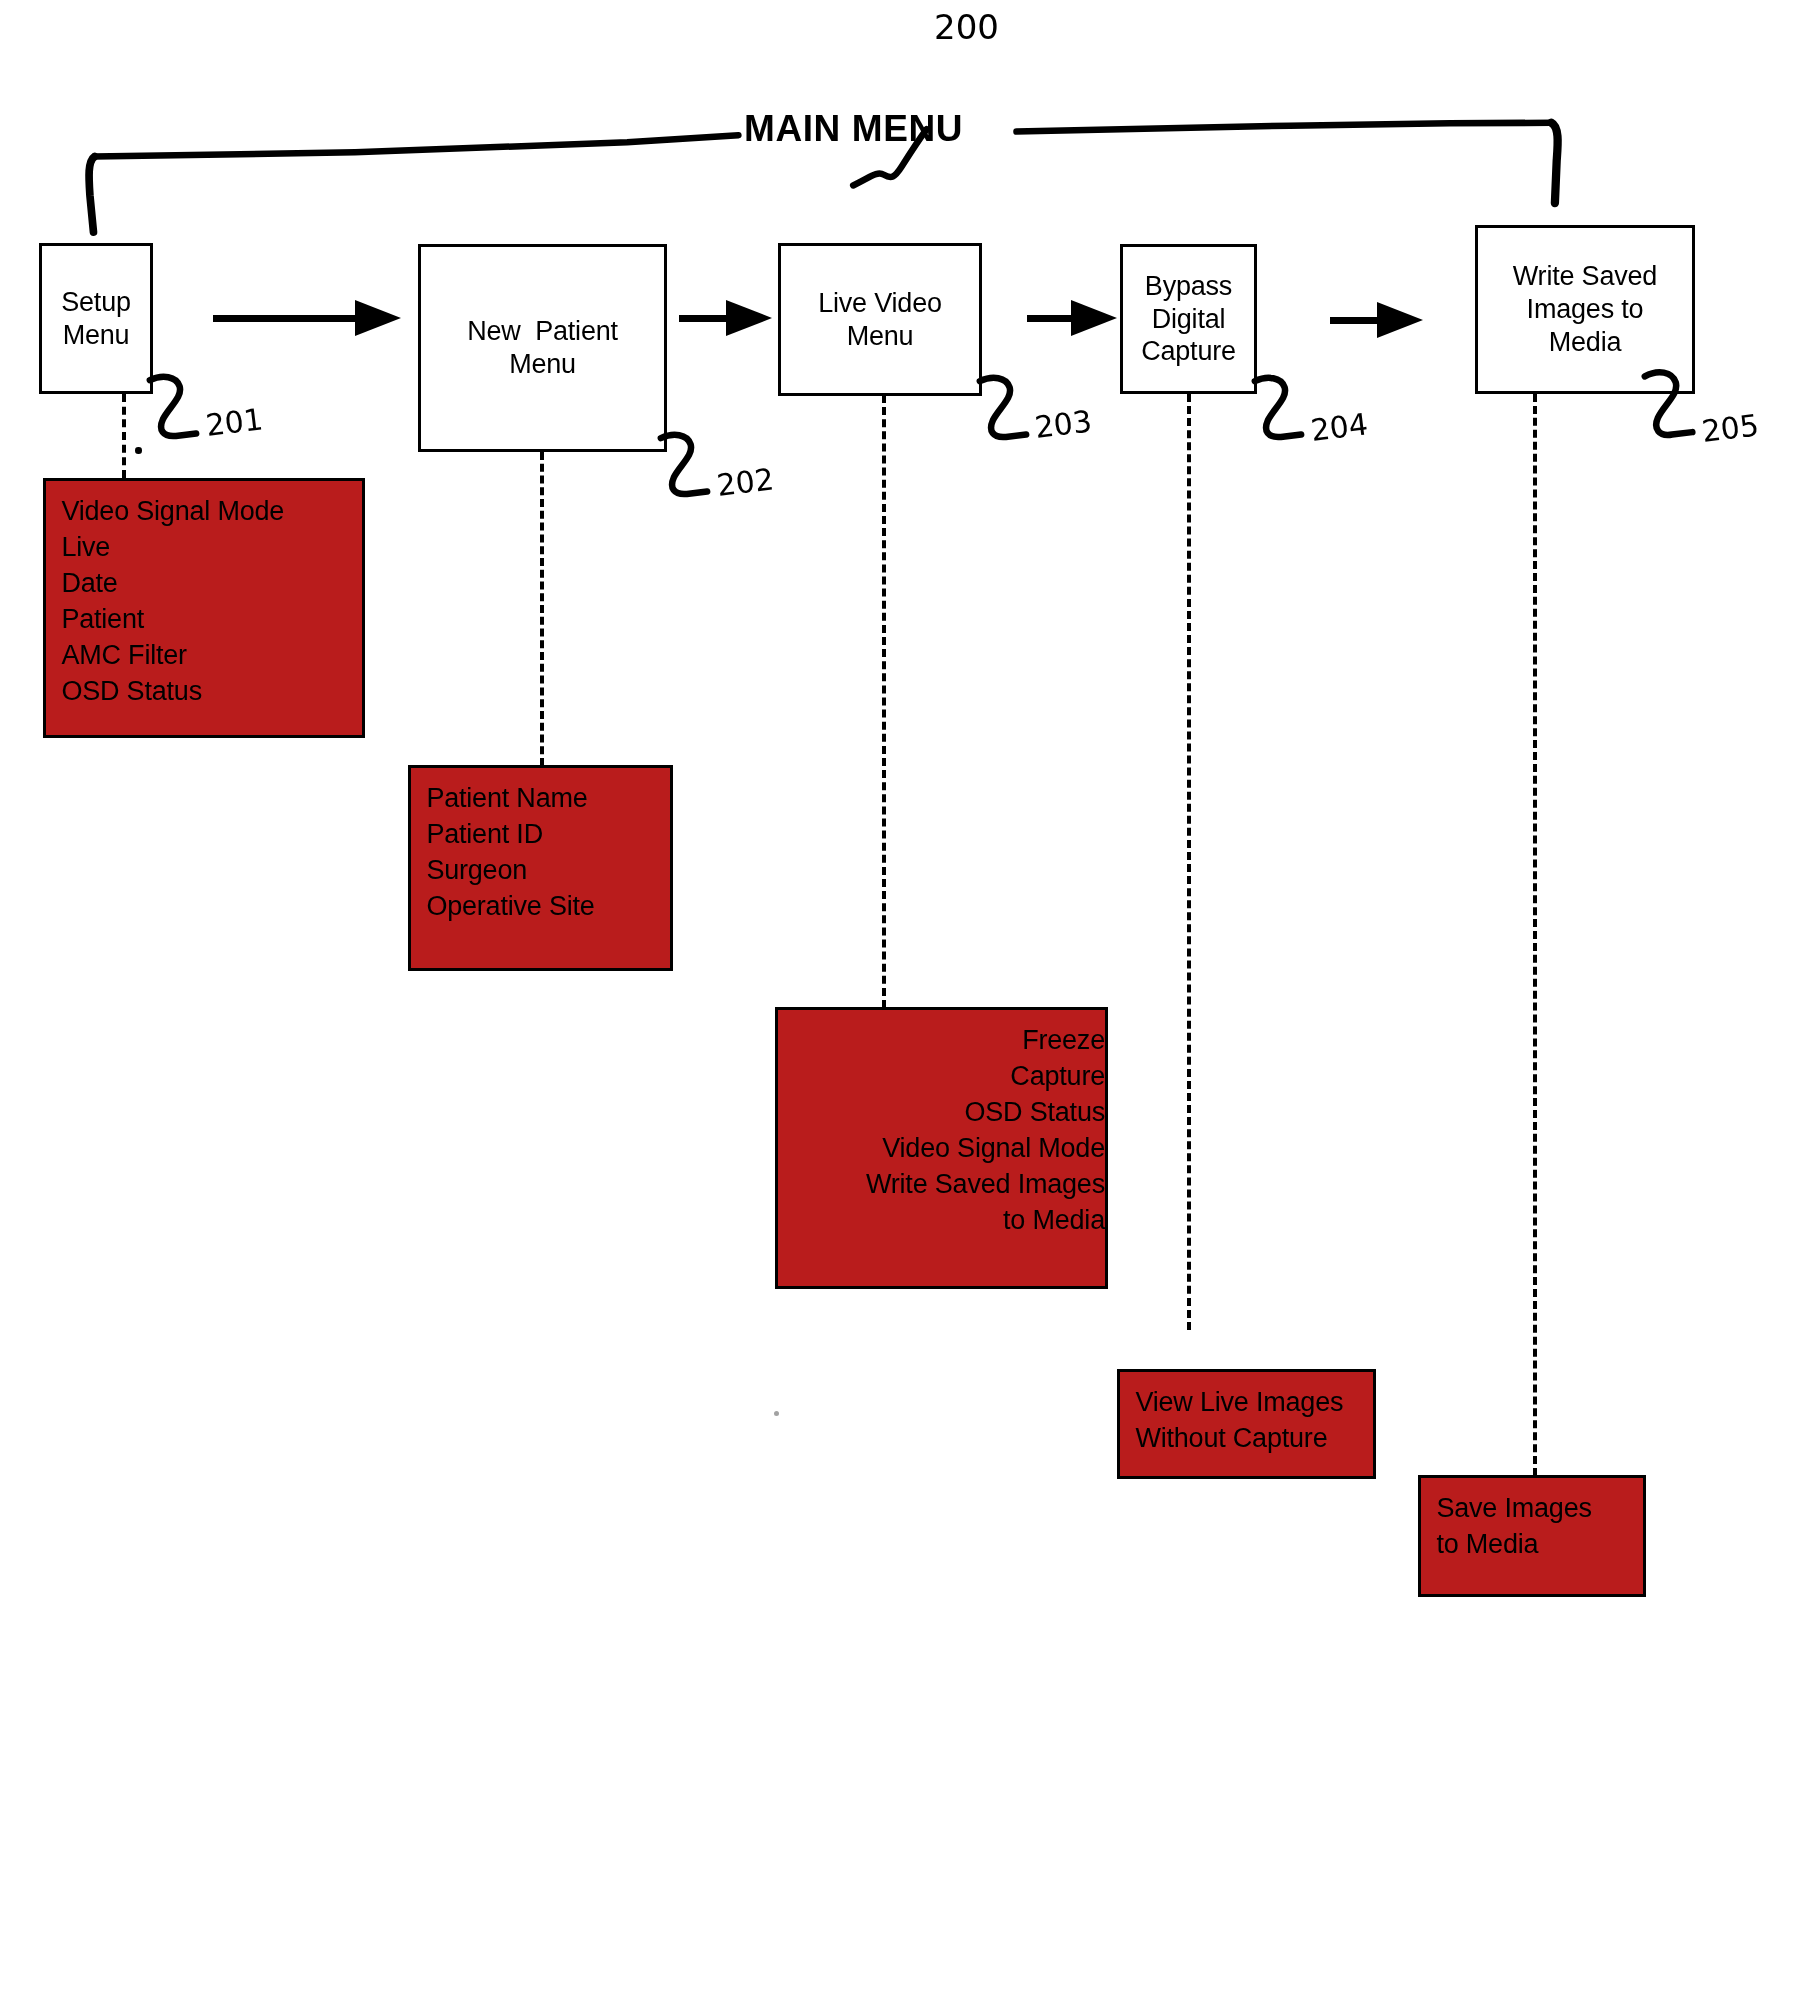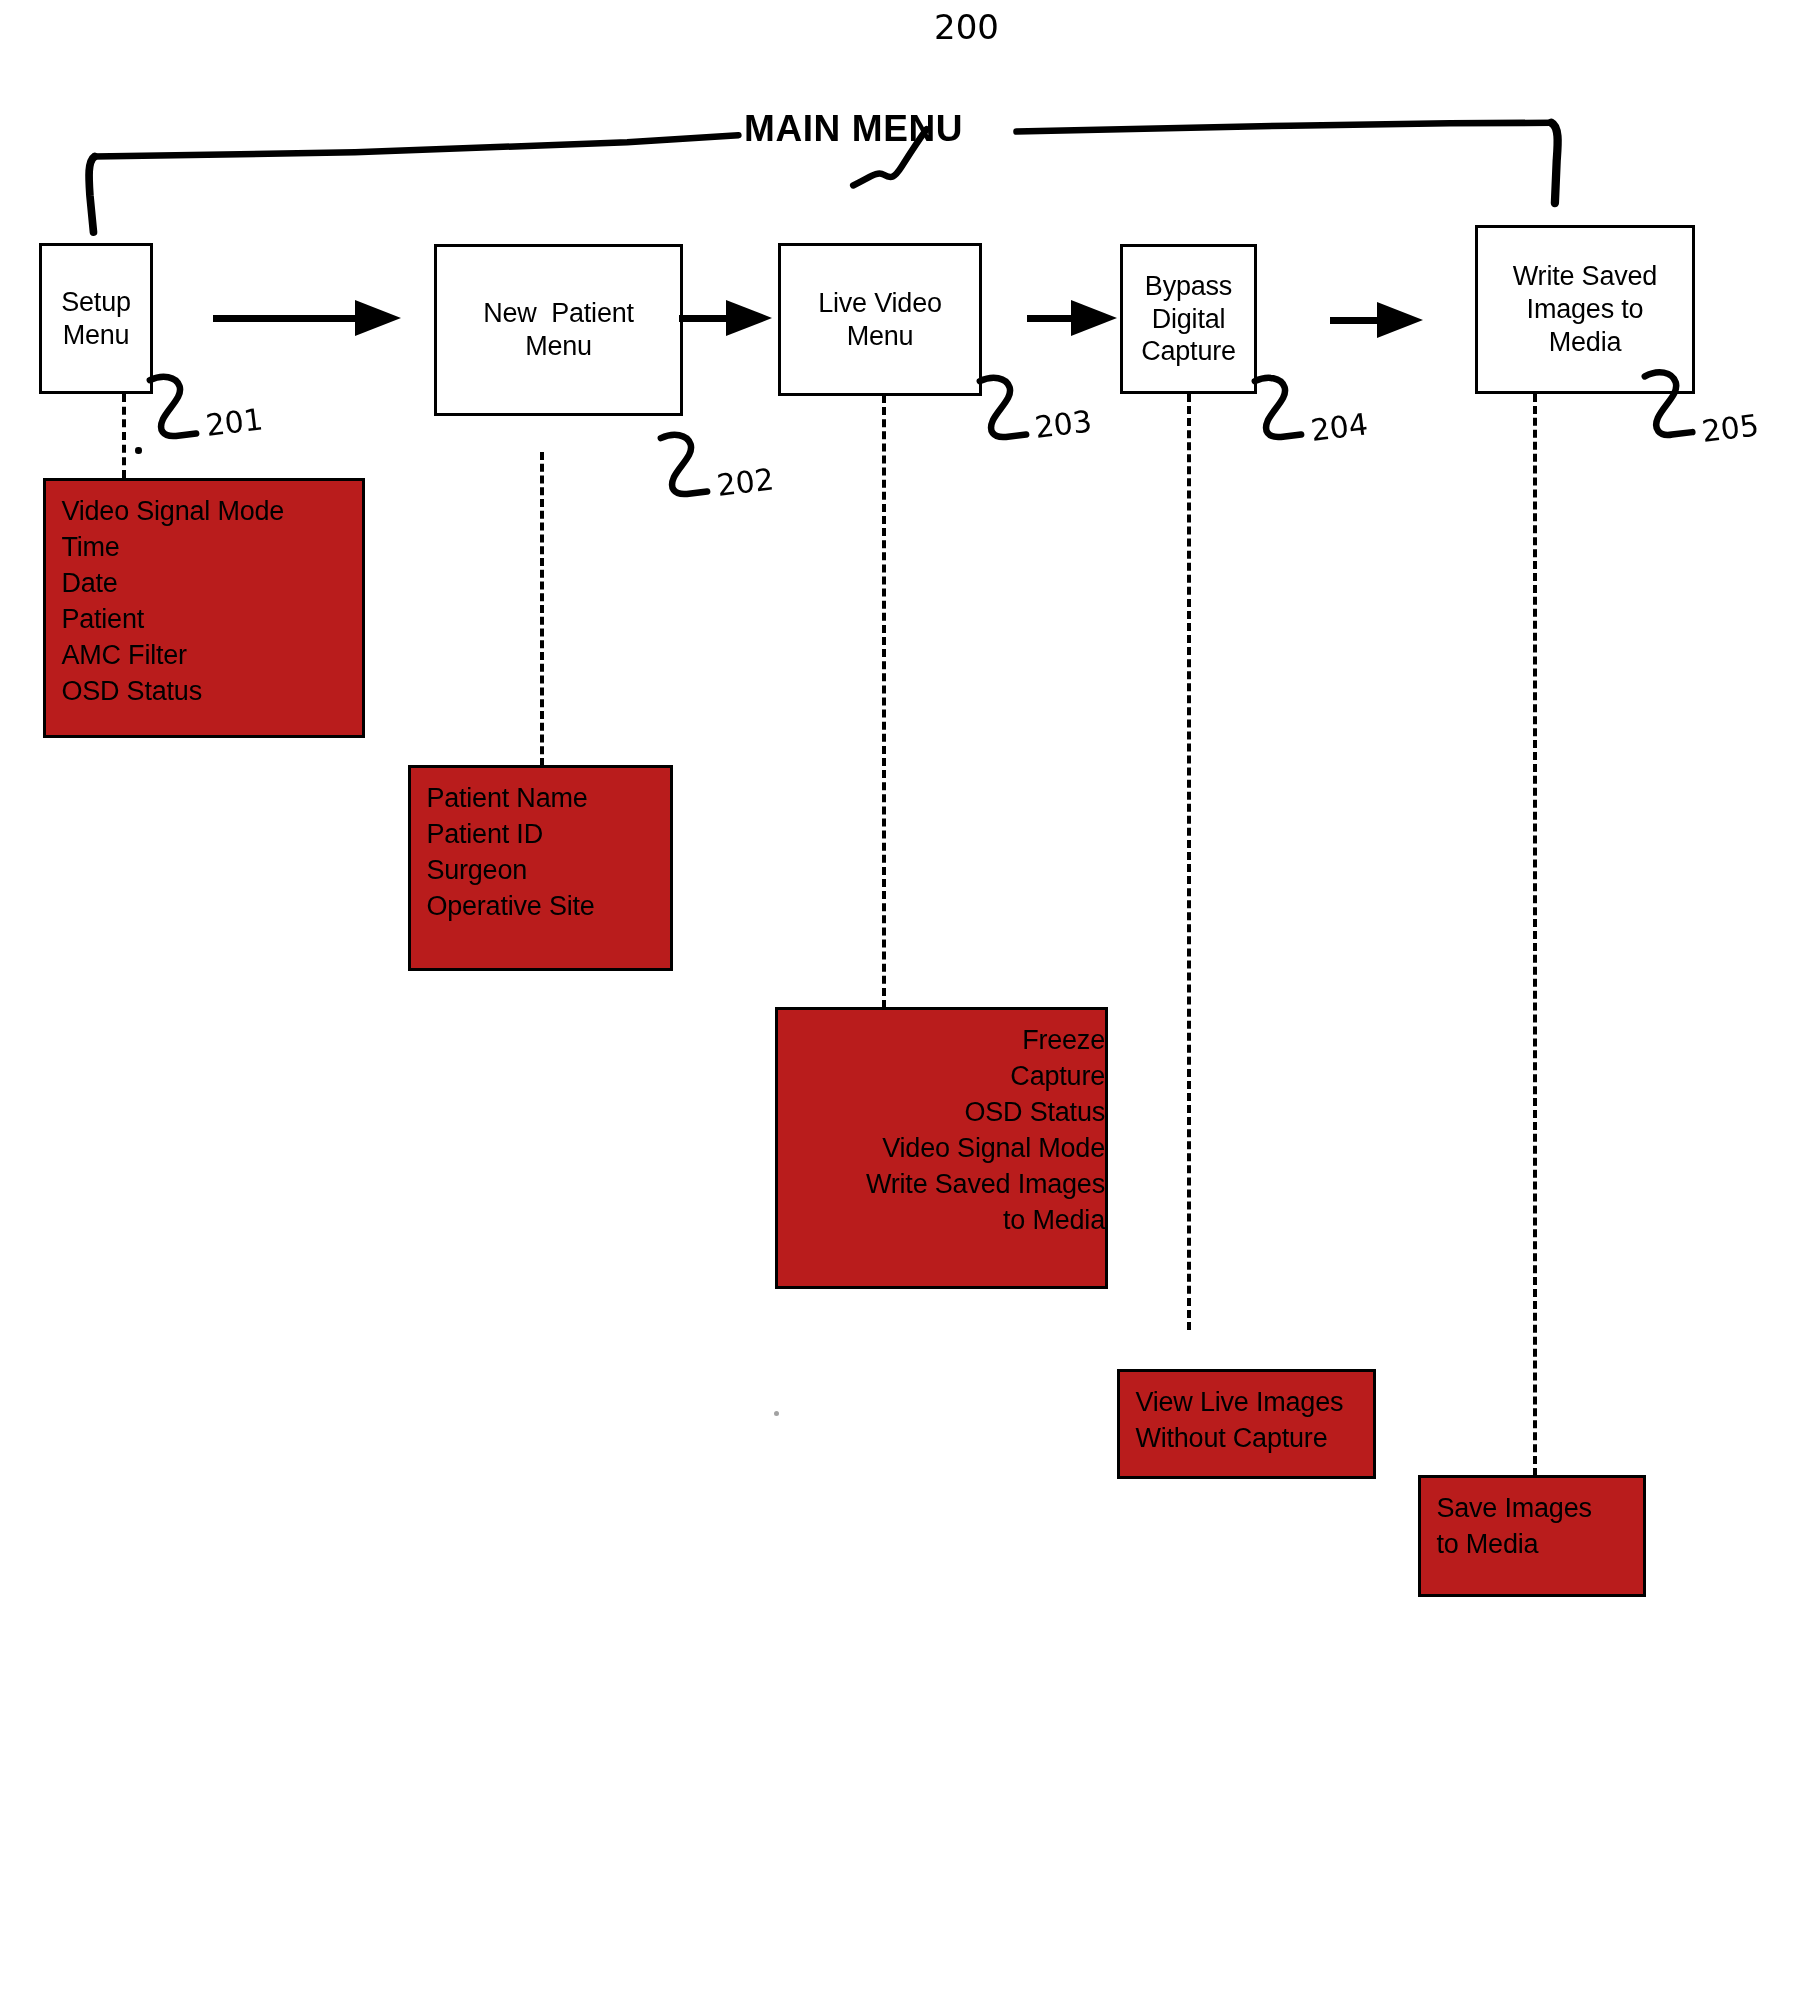--- a/index.html
+++ b/index.html
@@ -142,21 +142,21 @@
 
   <div class="node" style="left:39px; top:243px; width:114px; height:151px;text-align:right;">
     <span class="ln">Setup</span>
     <span class="ln">Menu</span>
   </div>
   <svg style="position:absolute; left:145px; top:373px;" width="107" height="89" viewBox="0 0 180 150">
     <path d="M 8 12 C 30 2 52 6 58 22 C 64 40 40 58 30 78 C 22 96 30 108 52 106 L 86 102" stroke="#000" stroke-width="11" fill="none" stroke-linecap="round"></path>
   </svg>
   <div class="ref tilt" style="left:208px; top:408px;">201</div>
 
-  <div class="node" style="left:434px; top:244px; width:249px; height:172px;">
+  <div class="node" style="left:418px; top:244px; width:249px; height:208px;">
     <span class="ln">New  Patient</span>
     <span class="ln">Menu</span>
   </div>
   <svg style="position:absolute; left:656px; top:431px;" width="107" height="89" viewBox="0 0 180 150">
     <path d="M 8 12 C 30 2 52 6 58 22 C 64 40 40 58 30 78 C 22 96 30 108 52 106 L 86 102" stroke="#000" stroke-width="11" fill="none" stroke-linecap="round"></path>
   </svg>
   <div class="ref tilt" style="left:719px; top:468px;">202</div>
 
   <div class="node" style="left:778px; top:243px; width:204px; height:153px;">
     <span class="ln">Live Video</span>
@@ -213,21 +213,21 @@
   <div class="vdash" style="left:540px; top:452px; height:314px;"></div>
 
   <div class="vdash" style="left:882px; top:395px; height:613px;"></div>
 
   <div class="vdash" style="left:1187px; top:394px; height:936px;"></div>
 
   <div class="vdash" style="left:1533px; top:394px; height:1082px;"></div>
 
   <div class="listbox" style="left:43px; top:478px; width:322px; height:260px;">
     <span class="item">Video Signal Mode</span>
-    <span class="item">Time</span>
+    <span class="item">Live</span>
     <span class="item">Date</span>
     <span class="item">Patient</span>
     <span class="item">AMC Filter</span>
     <span class="item">OSD Status</span>
   </div>
 
   <div class="listbox" style="left:408px; top:765px; width:265px; height:206px;">
     <span class="item">Patient Name</span>
     <span class="item">Patient ID</span>
     <span class="item">Surgeon</span>

